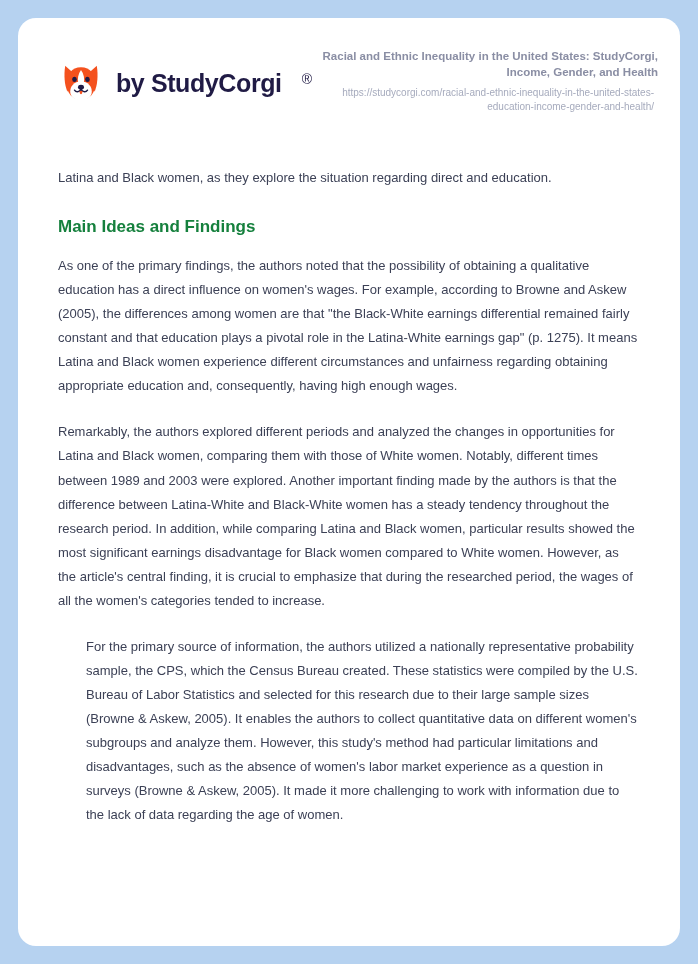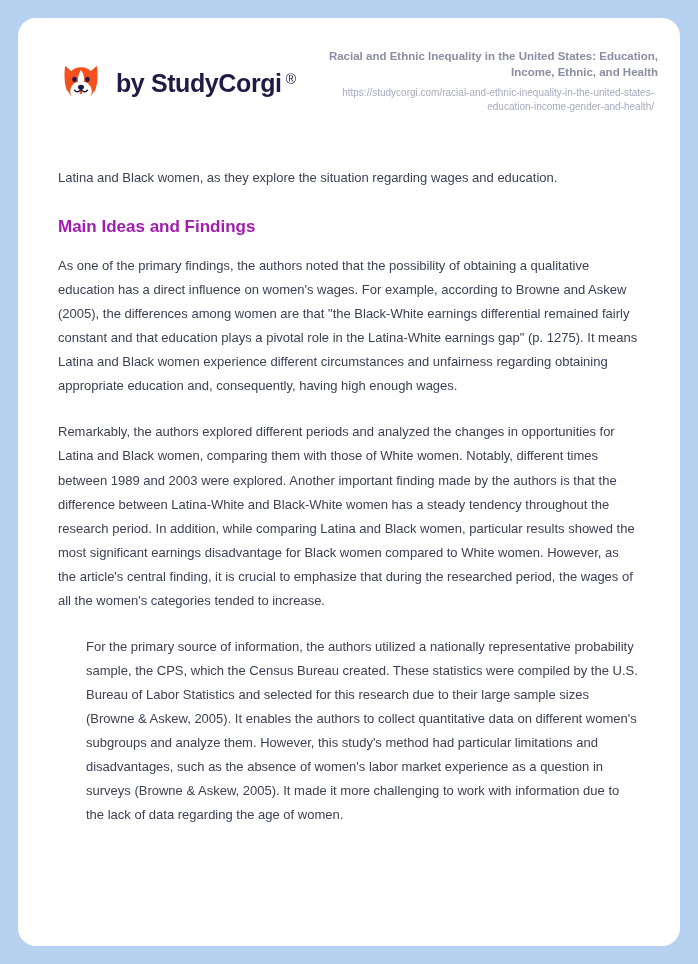--- a/index.html
+++ b/index.html
@@ -47,21 +47,21 @@
   .brand-logo {
     width: 46px;
     height: 46px;
     display: block;
     flex: 0 0 auto;
   }
 
   .brand-wordmark {
     display: flex;
     align-items: flex-start;
-    gap: 4px;
+    gap: 20px;
   }
 
   .brand-text {
     font-size: 25px;
     font-weight: bold;
     color: #201b45;
     letter-spacing: -0.4px;
     line-height: 1;
     white-space: nowrap;
   }
@@ -99,21 +99,21 @@
 
   
   .doc-body {
     padding: 18px 40px 0 40px;
     box-sizing: border-box;
   }
 
   .doc-section-heading {
     font-size: 17px;
     font-weight: bold;
-    color: #a21caf;
+    color: #15803d;
     margin: 26px 0 16px 0;
     line-height: 1.3;
   }
 
   .doc-paragraph {
     font-size: 13px;
     color: #3c4156;
     line-height: 1.85;
     margin: 0 0 22px 0;
     text-align: left;
@@ -159,29 +159,29 @@
         <path d="M30 43 C30 49 34 49 34 43 Z" fill="#f4511e"></path>
       </svg>
 
       <div class="brand-wordmark">
         <span class="brand-text">by StudyCorgi</span>
         <span class="brand-reg">®</span>
       </div>
     </div>
 
     <div class="header-meta">
-      <div class="header-title">Racial and Ethnic Inequality in the United States: Education, Income, Ethnic, and Health</div>
+      <div class="header-title">Racial and Ethnic Inequality in the United States: StudyCorgi, Income, Gender, and Health</div>
       <div class="header-url">https://studycorgi.com/racial-and-ethnic-inequality-in-the-united-states-education-income-gender-and-health/</div>
     </div>
 
   </div>
 
   <div class="doc-body">
 
-    <p class="doc-paragraph lead">Latina and Black women, as they explore the situation regarding wages and education.</p>
+    <p class="doc-paragraph lead">Latina and Black women, as they explore the situation regarding direct and education.</p>
 
     <h2 class="doc-section-heading">Main Ideas and Findings</h2>
     <p class="doc-paragraph">As one of the primary findings, the authors noted that the possibility of obtaining a qualitative education has a direct influence on women's wages. For example, according to Browne and Askew (2005), the differences among women are that "the Black-White earnings differential remained fairly constant and that education plays a pivotal role in the Latina-White earnings gap" (p. 1275). It means Latina and Black women experience different circumstances and unfairness regarding obtaining appropriate education and, consequently, having high enough wages.</p>
     <p class="doc-paragraph">Remarkably, the authors explored different periods and analyzed the changes in opportunities for Latina and Black women, comparing them with those of White women. Notably, different times between 1989 and 2003 were explored. Another important finding made by the authors is that the difference between Latina-White and Black-White women has a steady tendency throughout the research period. In addition, while comparing Latina and Black women, particular results showed the most significant earnings disadvantage for Black women compared to White women. However, as the article's central finding, it is crucial to emphasize that during the researched period, the wages of all the women's categories tended to increase.</p>
 
     <p class="doc-paragraph">For the primary source of information, the authors utilized a nationally representative probability sample, the CPS, which the Census Bureau created. These statistics were compiled by the U.S. Bureau of Labor Statistics and selected for this research due to their large sample sizes (Browne &amp; Askew, 2005). It enables the authors to collect quantitative data on different women's subgroups and analyze them. However, this study's method had particular limitations and disadvantages, such as the absence of women's labor market experience as a question in surveys (Browne &amp; Askew, 2005). It made it more challenging to work with information due to the lack of data regarding the age of women.</p>
 
   </div>
 
 </div>

